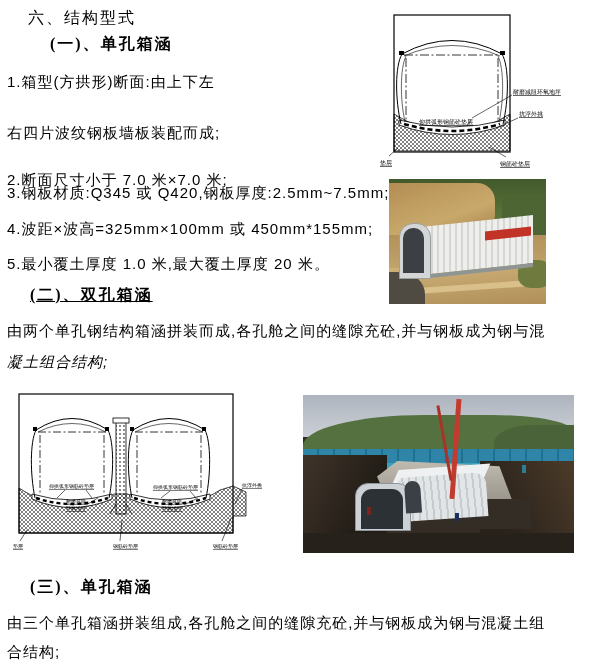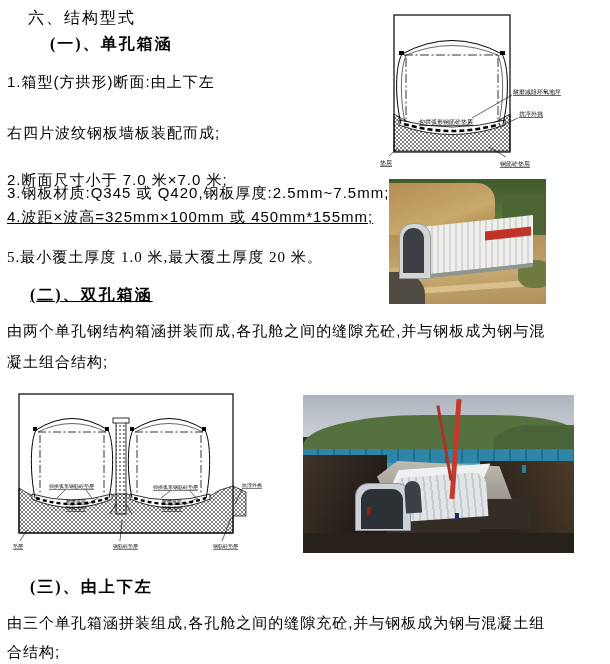--- a/index.html
+++ b/index.html
@@ -57,28 +57,28 @@
 </head>
 <body>
 
 <div class="h1">六、结构型式</div>
 
 <div class="h2" style="left:30px;top:34px;margin-left:20px;">(一)、单孔箱涵</div>
 <div class="txt" style="top:73px;text-align:center;">1.箱型(方拱形)断面:由上下左</div>
 <div class="txt" style="top:108px;margin-top:16px;">右四片波纹钢板墙板装配而成;</div>
 <div class="txt" style="top:147px;margin-top:24px;">2.断面尺寸小于 7.0 米×7.0 米;</div>
 <div class="txt" style="top:184px;">3.钢板材质:Q345 或 Q420,钢板厚度:2.5mm~7.5mm;</div>
-<div class="txt" style="top:208px;text-decoration:underline;">4.波距×波高=325mm×100mm 或 450mm*155mm;</div>
-<div class="txt" style="top:248px;font-family:Liberation Serif, serif;">5.最小覆土厚度 1.0 米,最大覆土厚度 20 米。</div>
+<div class="txt" style="top:220px;">4.波距×波高=325mm×100mm 或 450mm*155mm;</div>
+<div class="txt" style="top:255px;">5.最小覆土厚度 1.0 米,最大覆土厚度 20 米。</div>
 
 <div class="h2" style="left:30px;top:285px;text-decoration:underline;">(二)、双孔箱涵</div>
 <div class="txt" style="top:322px;">由两个单孔钢结构箱涵拼装而成,各孔舱之间的缝隙充砼,并与钢板成为钢与混</div>
-<div class="txt" style="top:353px;">凝土组合结构;</div>
-
-<div class="h2" style="left:30px;top:577px;">(三)、由上下左</div>
+<div class="txt" style="top:353px;font-style:italic;">凝土组合结构;</div>
+
+<div class="h2" style="left:30px;top:577px;">(三)、单孔箱涵</div>
 <div class="txt" style="top:614px;">由三个单孔箱涵拼装组成,各孔舱之间的缝隙充砼,并与钢板成为钢与混凝土组</div>
 <div class="txt" style="top:643px;">合结构;</div>
 
 <svg class="abs" style="left:375px;top:14px;" width="235" height="158" viewBox="0 0 235 158">
   <defs>
     <pattern id="xh1" patternUnits="userSpaceOnUse" width="4" height="4">
       <path d="M0,4 L4,0 M0,0 L4,4" stroke="#000" stroke-width="0.5"></path>
     </pattern>
   </defs>
   <g>

